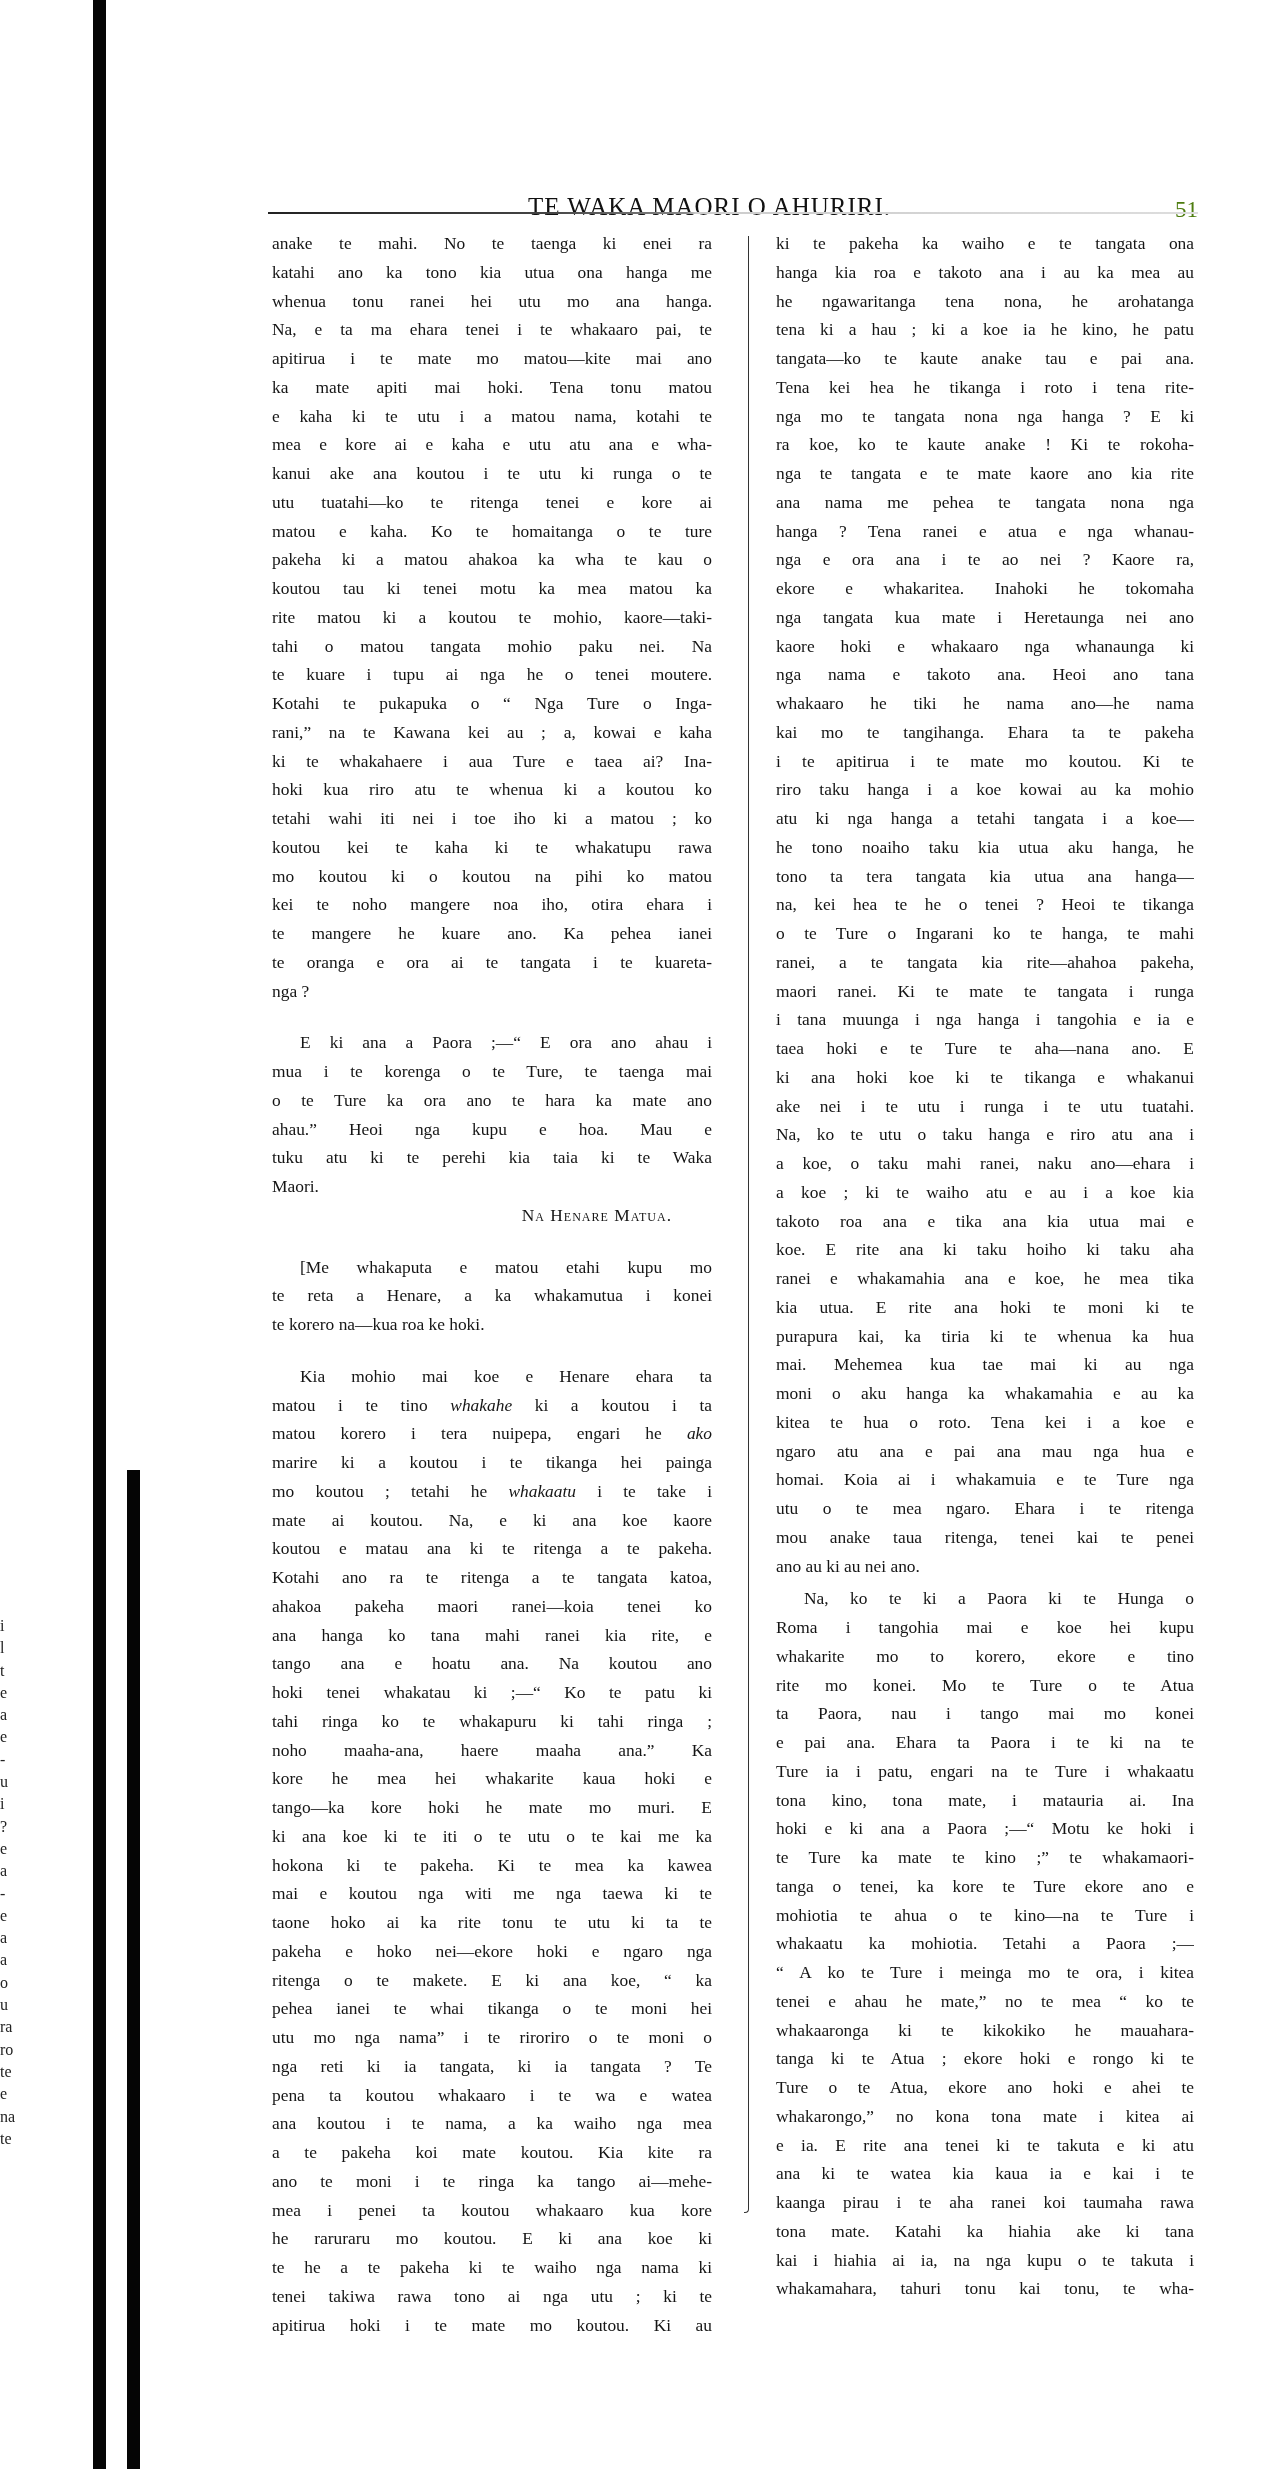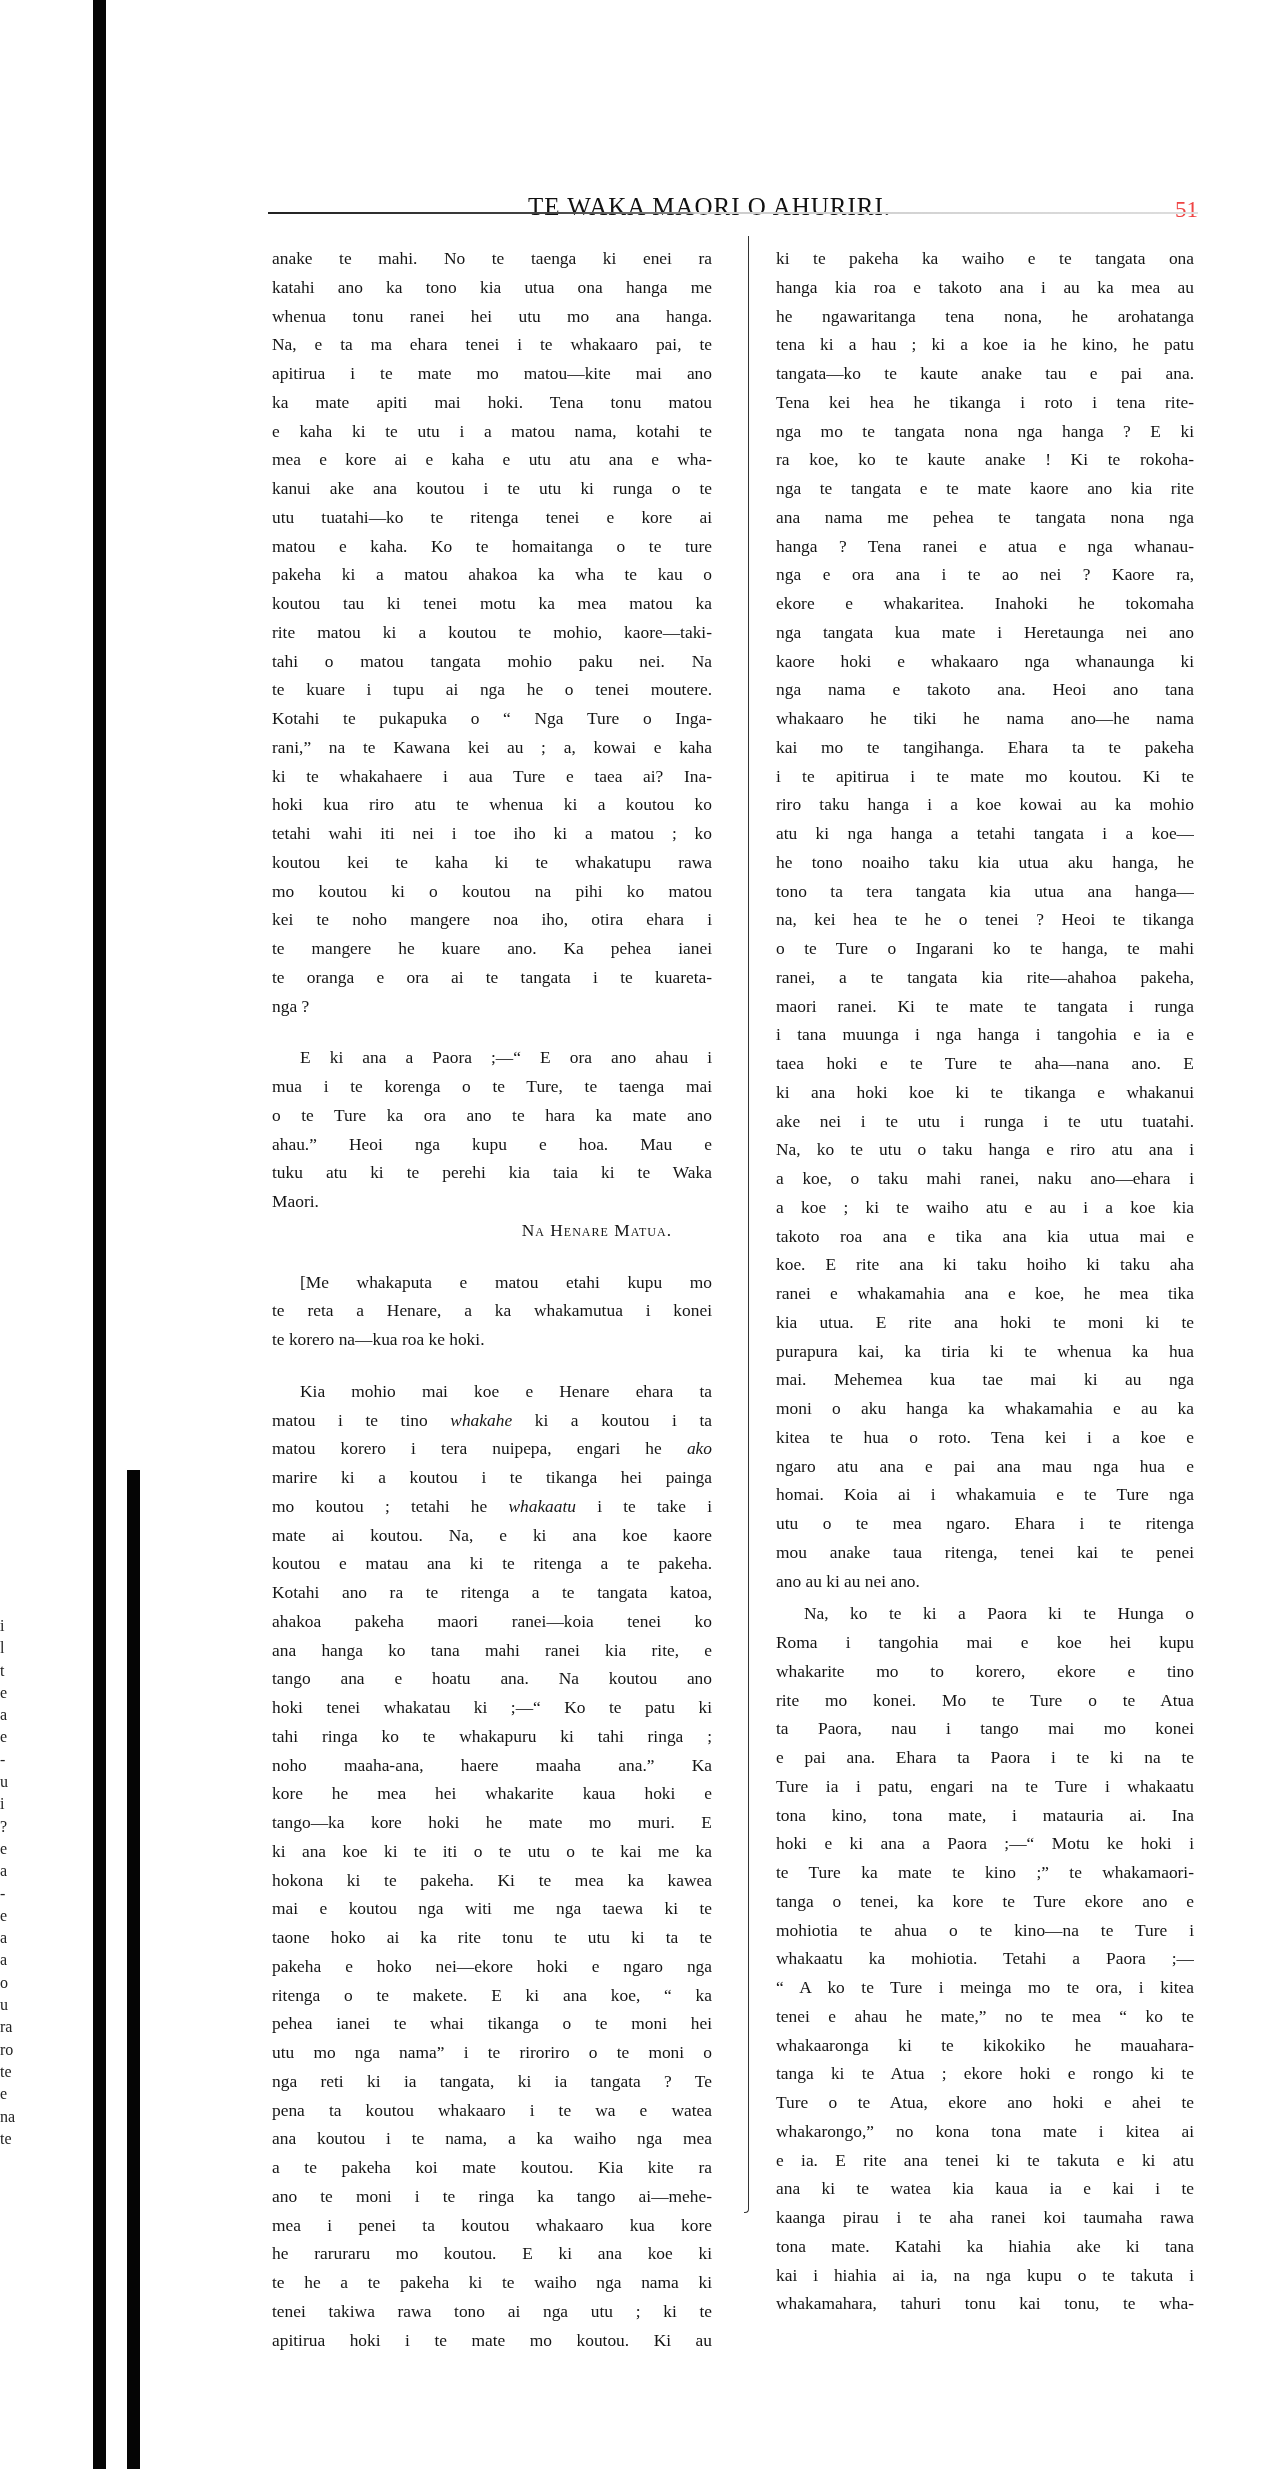--- a/index.html
+++ b/index.html
@@ -21,28 +21,28 @@
     }
     .margin-fragments div { height: 22.3px; white-space: nowrap; }
     .running-head {
       position: absolute; left: 268px; top: 170px; width: 930px; height: 36px; margin-top: 19px;
     }
     .running-title {
       position: absolute; left: 260px; top: 4px;
       font-size: 25px; letter-spacing: 1px; color: #111;
     }
     .page-number {
-      position: absolute; right: 0; top: 8px; font-size: 23px; color: #ef4444;
+      position: absolute; right: 0; top: 8px; font-size: 23px; color: #4d7c0f;
     }
     .head-rule {
       position: absolute; left: 268px; top: 212px; width: 930px; height: 2px;
       background: linear-gradient(90deg, #222 0%, #444 30%, #888 45%, #ccc 46%, #ddd 100%);
     }
     .column {
-      position: absolute; top: 244px;
+      position: absolute; top: 229px;
       font-size: 17.4px; line-height: 28.75px; color: #151515;
     }
     .col-left { left: 272px; width: 440px; }
     .col-right { left: 776px; width: 418px; }
     .column .line {
       display: block; white-space: nowrap; text-align: justify;
       text-align-last: justify; height: 28.75px; overflow: visible;
     }
     .column .line.last { text-align-last: left; }
     .column .line.indent { padding-left: 28px; margin-top: 23px; }

